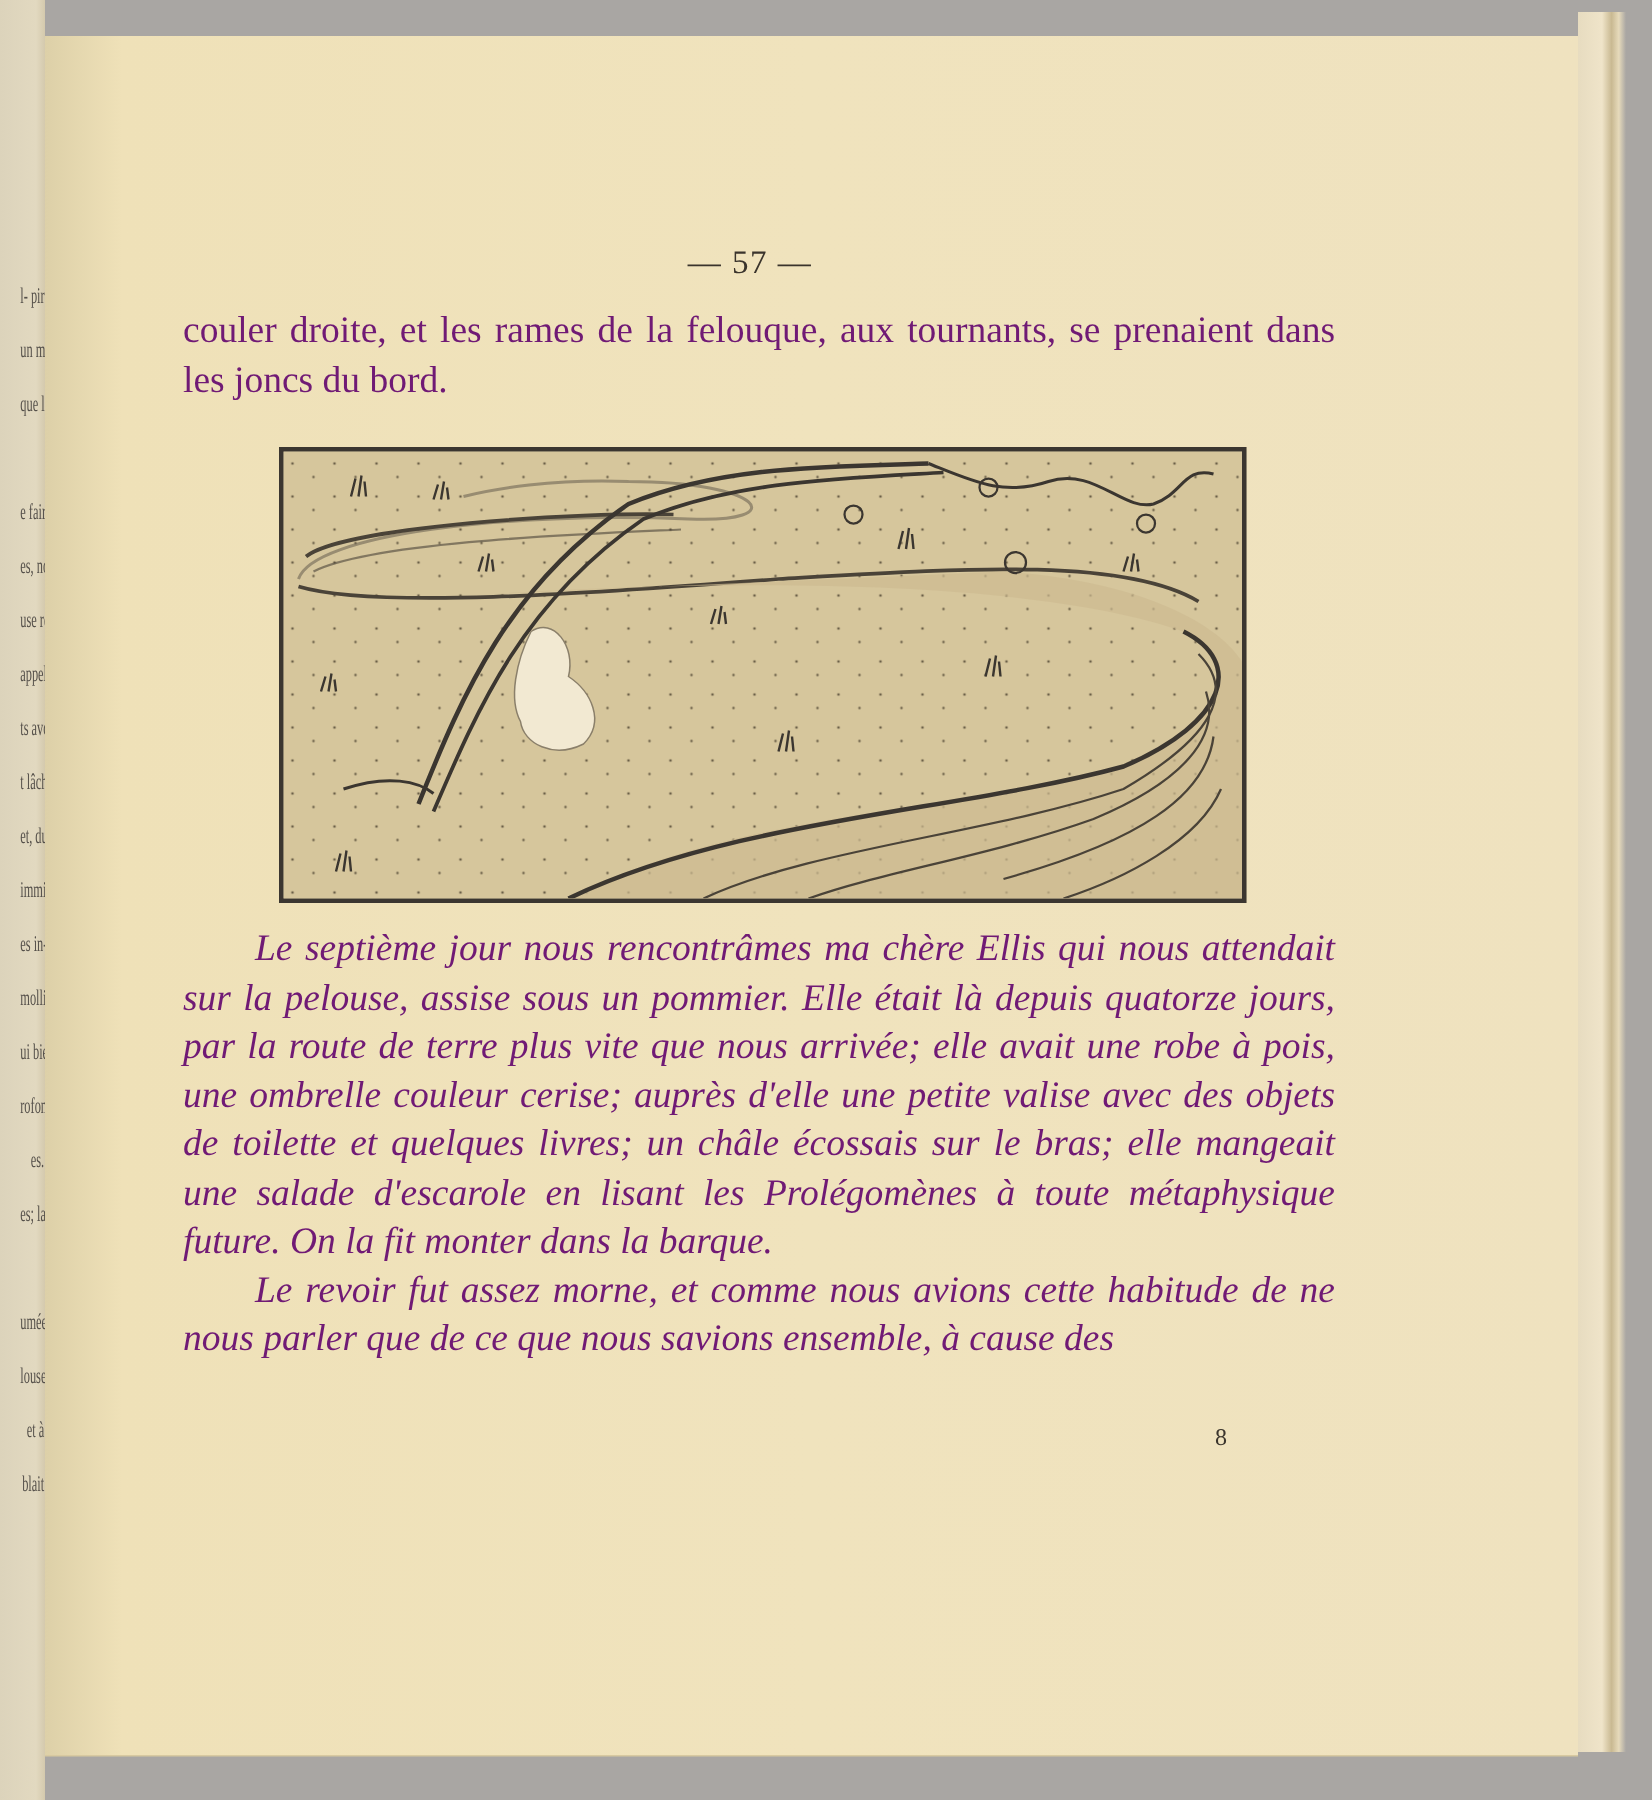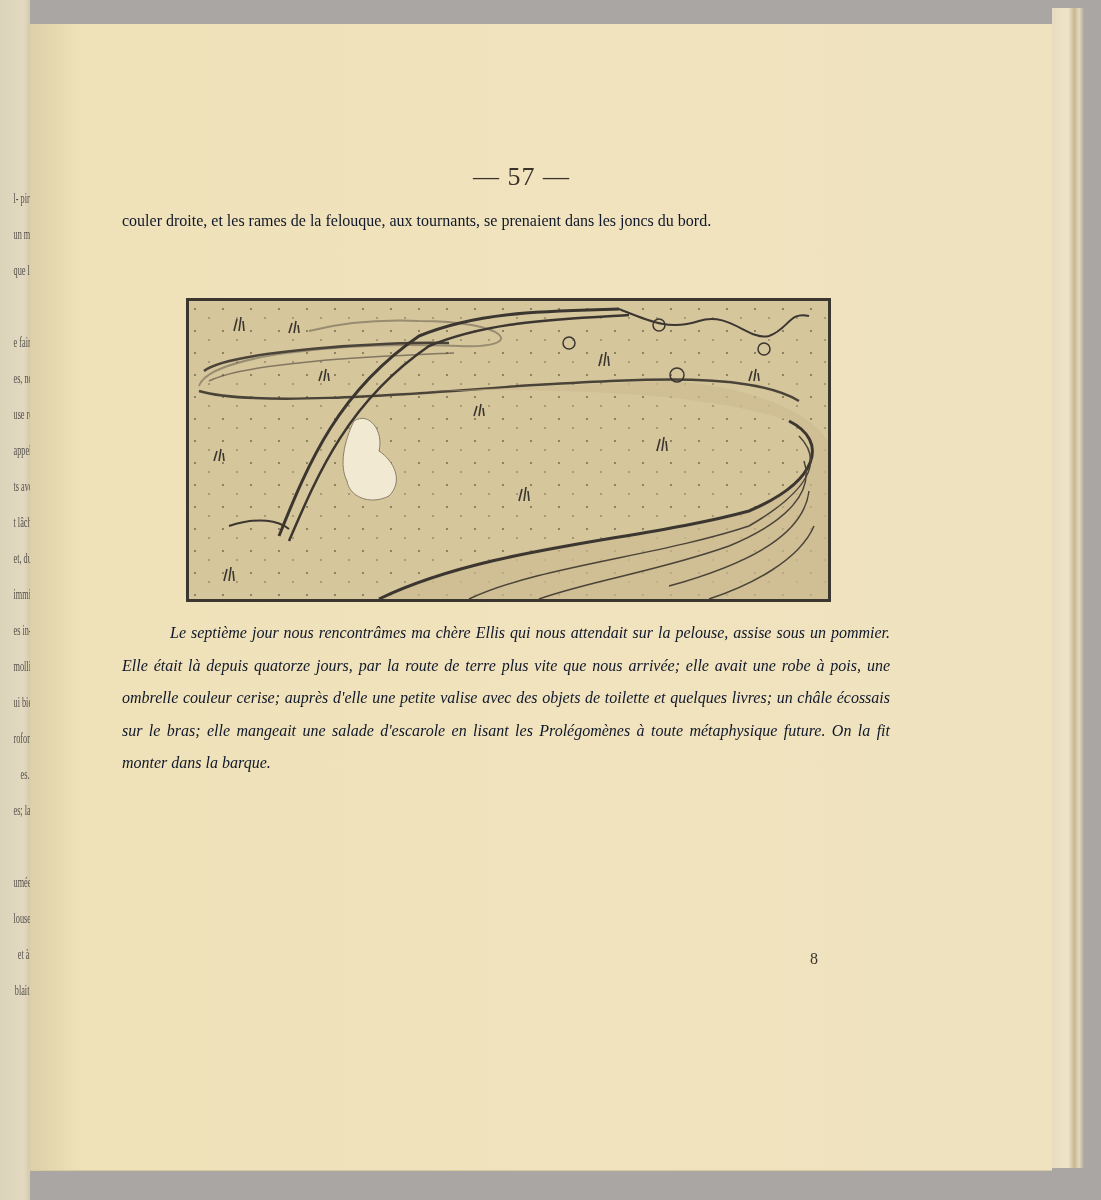--- a/index.html
+++ b/index.html
@@ -21,26 +21,26 @@
     .page {
       position: absolute; left: 30px; top: 24px; width: 1022px; height: 1146px;
       background: linear-gradient(90deg, #ddd0a8 0%, #efe1b8 5%, #f0e3bd 50%, #efe2bf 100%);
       border-bottom: 1px solid #d8c9a0;
     }
     .page-edges {
       position: absolute; left: 1052px; top: 8px; width: 32px; height: 1160px;
       background: linear-gradient(90deg, #e7dcc0 0%, #efe4c9 50%, #c9b992 70%, #e6dabb 85%, #a9a6a3 100%);
     }
     .header {
-      position: absolute; left: 430px; top: 162px; width: 140px; text-align: right;
-      font-size: 26px; color: #3a342c; letter-spacing: 1px;
+      position: absolute; left: 430px; top: 162px; width: 140px; text-align: center;
+      font-size: 22px; color: #3a342c; letter-spacing: 1px;
     }
     .text-block {
       position: absolute; left: 122px; width: 768px;
-      font-size: 16px; color: #0f172a; line-height: 32.5px;
+      font-size: 25px; color: #701a75; line-height: 32.5px;
       text-align: justify;
     }
     .text-block p { margin: 0; }
     .indent { text-indent: 48px; font-style: italic; }
     .top-text { top: 205px; }
     .body-text { top: 617px; }
     .illus {
       position: absolute; left: 186px; top: 298px; width: 645px; height: 304px;
       border: 3px solid #3b3630; box-sizing: border-box;
       background: #d9c9a0;
@@ -136,15 +136,16 @@
       <path d="M468,150 l3,-12 M473,150 l2,-14 M478,150 l-1,-10"></path>
       <path d="M330,200 l3,-12 M335,200 l2,-14 M340,200 l-1,-10"></path>
       <path d="M25,160 l3,-10 M30,160 l2,-12 M35,160 l-1,-8"></path>
       <path d="M35,280 l3,-12 M40,280 l2,-14 M45,280 l-1,-10"></path>
     </g>
   </svg>
 </div>
 
 <div class="text-block body-text">
   <p class="indent">Le septième jour nous rencontrâmes ma chère Ellis qui nous attendait sur la pelouse, assise sous un pommier. Elle était là depuis quatorze jours, par la route de terre plus vite que nous arrivée; elle avait une robe à pois, une ombrelle couleur cerise; auprès d'elle une petite valise avec des objets de toilette et quelques livres; un châle écossais sur le bras; elle mangeait une salade d'escarole en lisant les Prolégomènes à toute métaphysique future. On la fit monter dans la barque.</p>
+  <p class="indent">Le revoir fut assez morne, et comme nous avions cette habitude de ne nous parler que de ce que nous savions ensemble, à cause des</p>
 </div>
 
 <div class="signature">8</div>
 
 </body></html>

